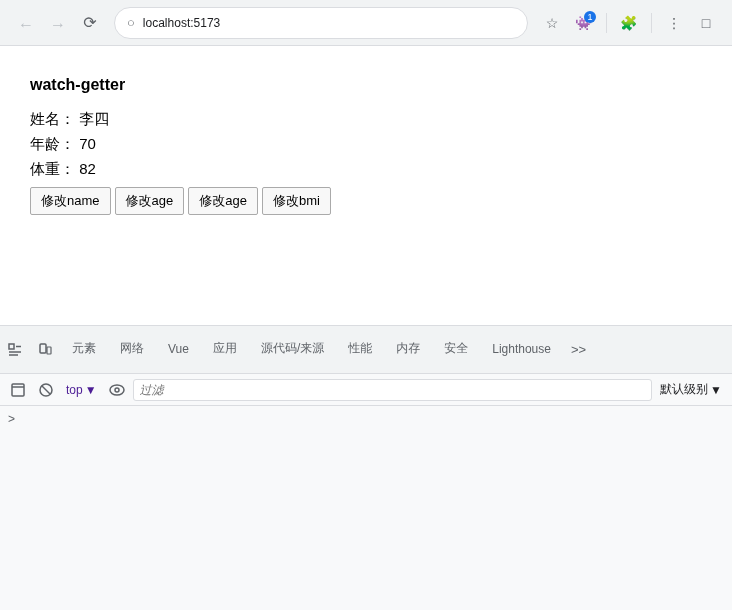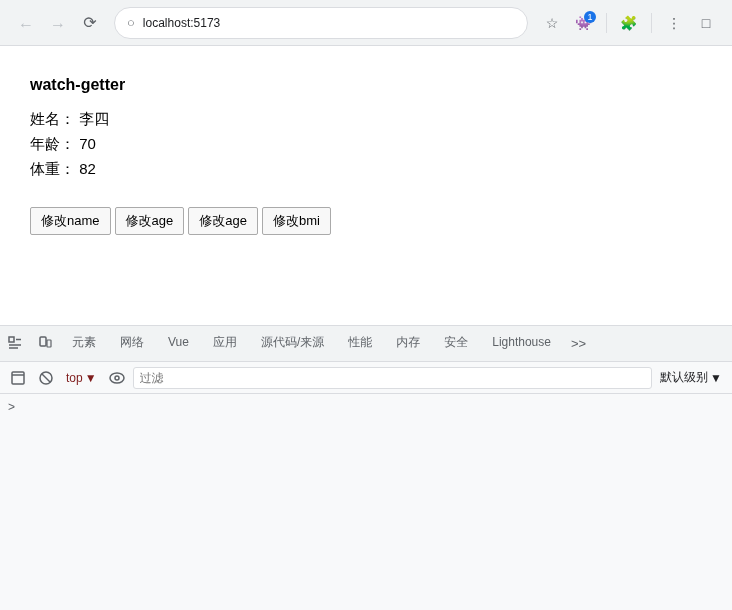--- a/index.html
+++ b/index.html
@@ -108,21 +108,21 @@
     .page-title {
       font-size: 16px;
       font-weight: bold;
       margin-bottom: 16px;
     }
     .info-row {
       font-size: 15px;
       margin-bottom: 6px;
     }
     .buttons-row {
-      margin-top: 28px;
+      margin-top: 8px;
       display: flex;
       gap: 4px;
     }
     .action-btn {
       padding: 4px 10px;
       border: 1px solid #aaa;
       background: #f8f8f8;
       cursor: pointer;
       font-size: 13px;
       border-radius: 2px;
@@ -134,24 +134,24 @@
       background: #f8f9fa;
       position: fixed;
       bottom: 0;
       left: 0;
       right: 0;
       height: 285px;
     }
 
     .devtools-tabs {
       display: flex;
-      align-items: flex-end;
+      align-items: center;
       border-bottom: 1px solid #dadce0;
       background: #f1f3f4;
-      height: 36px;
+      height: 48px;
       overflow: hidden;
     }
     .devtools-icon-btn {
       width: 30px;
       height: 36px;
       display: flex;
       align-items: center;
       justify-content: center;
       cursor: pointer;
       color: #5f6368;
@@ -203,36 +203,37 @@
       color: #5f6368;
       font-size: 13px;
       border-radius: 3px;
     }
 
     .toolbar-select {
       display: flex;
       align-items: center;
       gap: 2px;
       font-size: 12px;
-      color: #7f1d1d;
+      color: #4c1d95;
       cursor: pointer;
       padding: 2px 4px;
       border-radius: 3px;
     }
 
     .filter-input {
       flex: 1;
       height: 22px;
       border: 1px solid #dadce0;
       border-radius: 3px;
       padding: 0 6px;
       font-size: 12px;
       color: #5f6368;
       outline: none;
       background: #fff;
+      font-style: italic;
     }
 
     .log-level-select {
       display: flex;
       align-items: center;
       gap: 2px;
       font-size: 12px;
       color: #202124;
       cursor: pointer;
       padding: 2px 4px;

